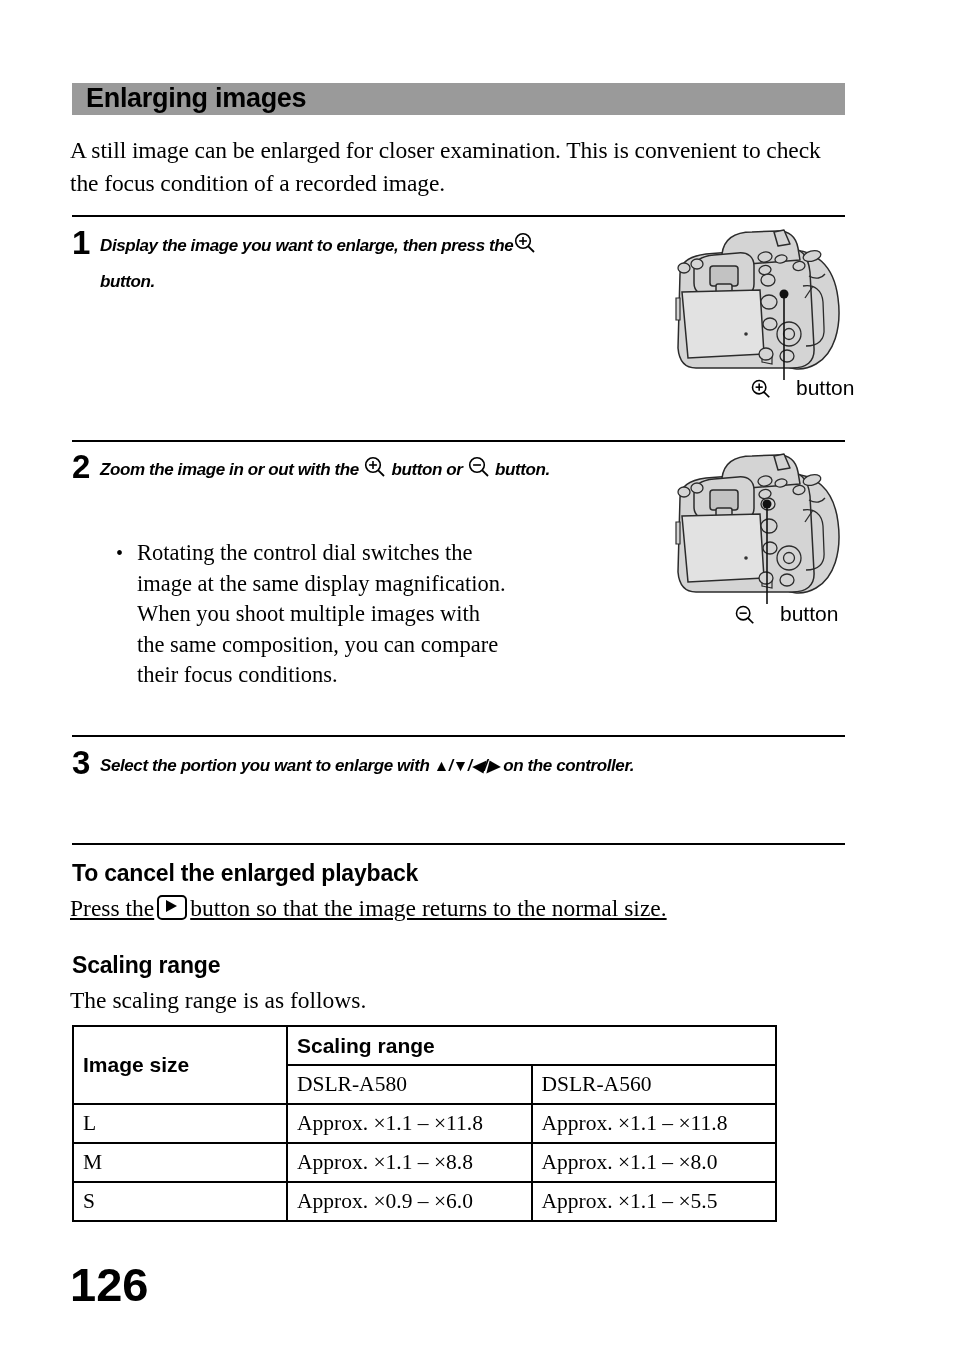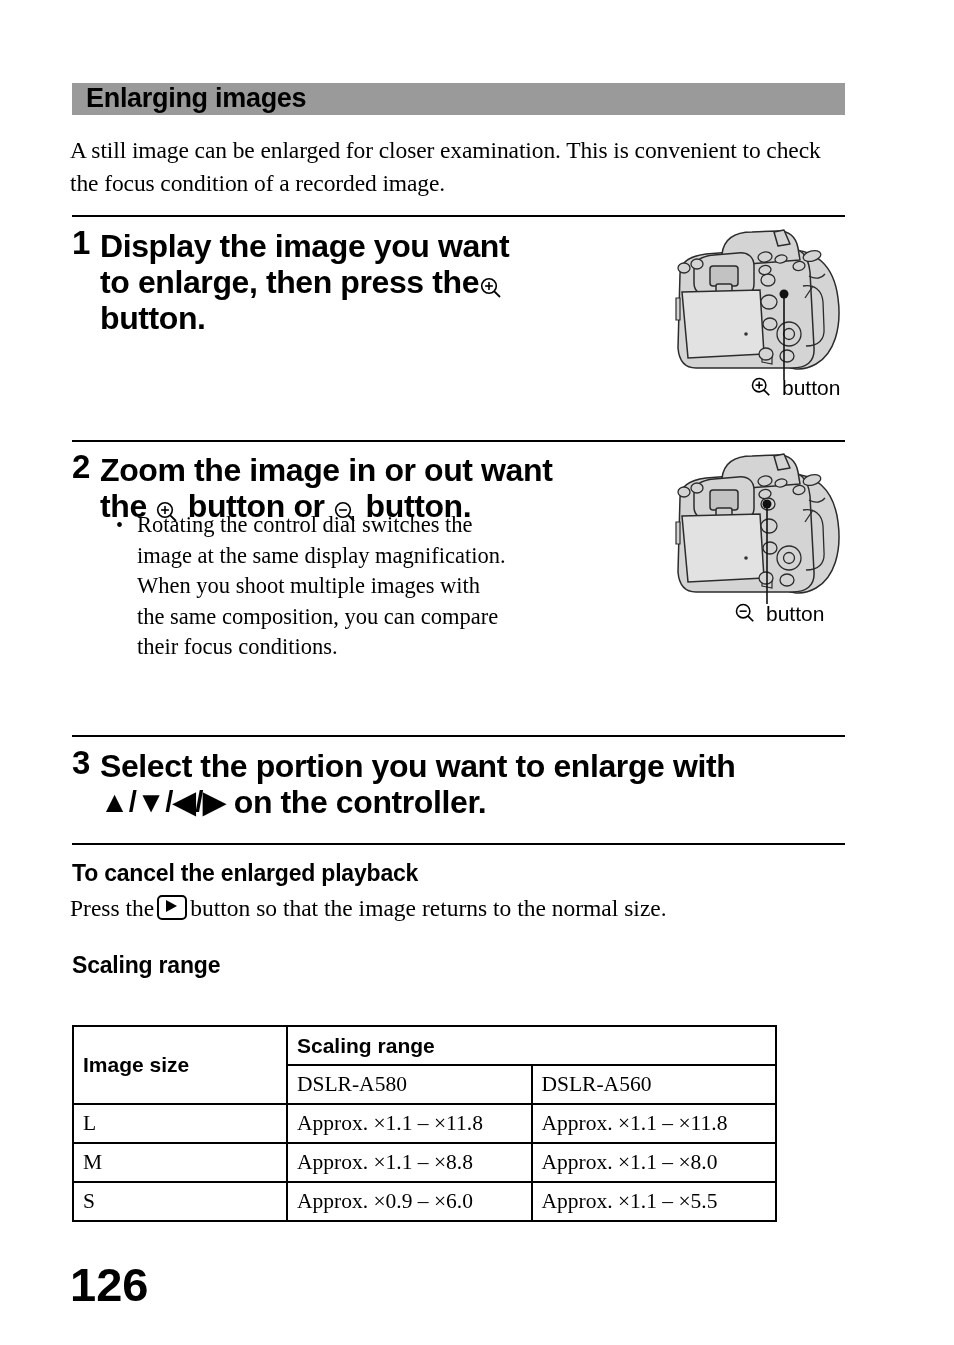--- a/index.html
+++ b/index.html
@@ -43,22 +43,23 @@
   .step{position:absolute;}
   .step-num{
     position:absolute;left:0;top:0;
     font-family:"Liberation Sans", sans-serif;
     font-weight:700;font-size:33px;line-height:33px;
   }
   .step-head{
     position:absolute;
     font-family:"Liberation Sans", sans-serif;
     font-weight:700;
-    font-size:32px;line-height:36px;
+    font-size:17px;line-height:36px;
     letter-spacing:-0.4px;
+    font-style:italic;
   }
   .bullets{
     position:absolute;
     font-family:"Liberation Serif", serif;
     font-size:22.5px;line-height:30.5px;
   }
   .bullets .bul{
     position:relative;padding-left:25px;
   }
   .bullets .bul::before{
@@ -86,21 +87,21 @@
   }
 
   
   .figure{position:absolute;}
   .figure .cam{display:block;}
   .fig-caption{
     position:absolute;
     font-family:"Liberation Sans", sans-serif;
     font-size:21px;
     white-space:nowrap;
-    display:flex;align-items:flex-start;gap:10px;
+    display:flex;align-items:flex-end;gap:24px;
   }
 
   
   .subhead{
     position:absolute;
     font-family:"Liberation Sans", sans-serif;
     font-weight:700;font-size:23px;letter-spacing:-0.2px;text-align:right;
   }
   .subpara{
     position:absolute;
@@ -237,40 +238,40 @@
       </span>
       <span>button</span>
     </div>
   </div>
 
   <div class="rule" style="top:440px;"></div>
 
   <div class="step" style="left:72px;top:450px;width:560px;">
     <div class="step-num">2</div>
     <div class="step-head" style="left:28px;top:2px;width:470px;">
-      <span>Zoom the image in or out want the</span>
+      <span>Zoom the image in or out with the</span>
       <span class="mag">
         <svg width="24" height="24" viewBox="0 0 24 24">
           <circle cx="10" cy="10" r="7.3" fill="none" stroke="#000" stroke-width="1.6"></circle>
           <line x1="6.1" y1="10" x2="13.9" y2="10" stroke="#000" stroke-width="1.6"></line>
           <line x1="10" y1="6.1" x2="10" y2="13.9" stroke="#000" stroke-width="1.6"></line>
           <line x1="15.3" y1="15.3" x2="21" y2="21" stroke="#000" stroke-width="1.8"></line>
         </svg>
       </span>
       <span>button or</span>
       <span class="mag">
         <svg width="24" height="24" viewBox="0 0 24 24">
           <circle cx="10" cy="10" r="7.3" fill="none" stroke="#000" stroke-width="1.6"></circle>
           <line x1="6.1" y1="10" x2="13.9" y2="10" stroke="#000" stroke-width="1.6"></line>
           <line x1="15.3" y1="15.3" x2="21" y2="21" stroke="#000" stroke-width="1.8"></line>
         </svg>
       </span>
       <span>button.</span>
     </div>
-    <div class="bullets" style="left:40px;top:60px;width:400px;">
+    <div class="bullets" style="left:40px;top:88px;width:400px;">
       <div class="bul">Rotating the control dial switches the image at the same display magnification. When you shoot multiple images with the same composition, you can compare their focus conditions.</div>
     </div>
   </div>
 
   <div class="figure" style="left:666px;top:452px;">
     <svg class="cam" width="182" height="152" viewBox="0 0 182 152">
       <g fill="#d4d4d4" stroke="#2b2b2b" stroke-width="1.5" stroke-linejoin="round">
         <path d="M118 22 C150 20 168 38 172 70 C176 100 168 126 150 136 C136 144 120 142 113 132 L110 40 Z"></path>
         <path d="M14 46 C14 34 24 28 40 26 L116 20 C134 18 142 26 144 44 L148 120 C149 134 140 140 126 140 L30 140 C18 140 13 132 12 120 Z"></path>
         <path d="M56 26 C58 10 70 4 86 4 L112 3 C124 3 130 9 132 20 L134 32 L58 38 Z"></path>
@@ -334,25 +335,26 @@
     <div class="step-head" style="left:28px;top:2px;width:760px;">
       <span>Select the portion you want to enlarge with</span>
       <span class="tri">▲/▼/◀/▶</span>
       <span>on the controller.</span>
     </div>
   </div>
 
   <div class="rule" style="top:843px;"></div>
 
   <div class="subhead" style="left:72px;top:860px;">To cancel the enlarged playback</div>
-  <div class="subpara" style="left:70px;top:892px;width:780px;">
+  <div class="subpara" style="left:70px;top:892px;width:780px;text-decoration:underline;">
     <span>Press the</span><span class="pbbtn"></span><span>button so that the image returns to the normal size.</span>
   </div>
 
   <div class="subhead" style="left:72px;top:952px;">Scaling range</div>
+  <div class="subpara" style="left:70px;top:984px;width:780px;">The scaling range is as follows.</div>
 
   <table class="scaling">
     <tbody>
       <tr>
         <th class="hsans col-a" rowspan="2">Image size</th>
         <th class="hsans" colspan="2">Scaling range</th>
       </tr>
       <tr>
         <td class="col-b">DSLR-A580</td>
         <td class="col-c">DSLR-A560</td>

